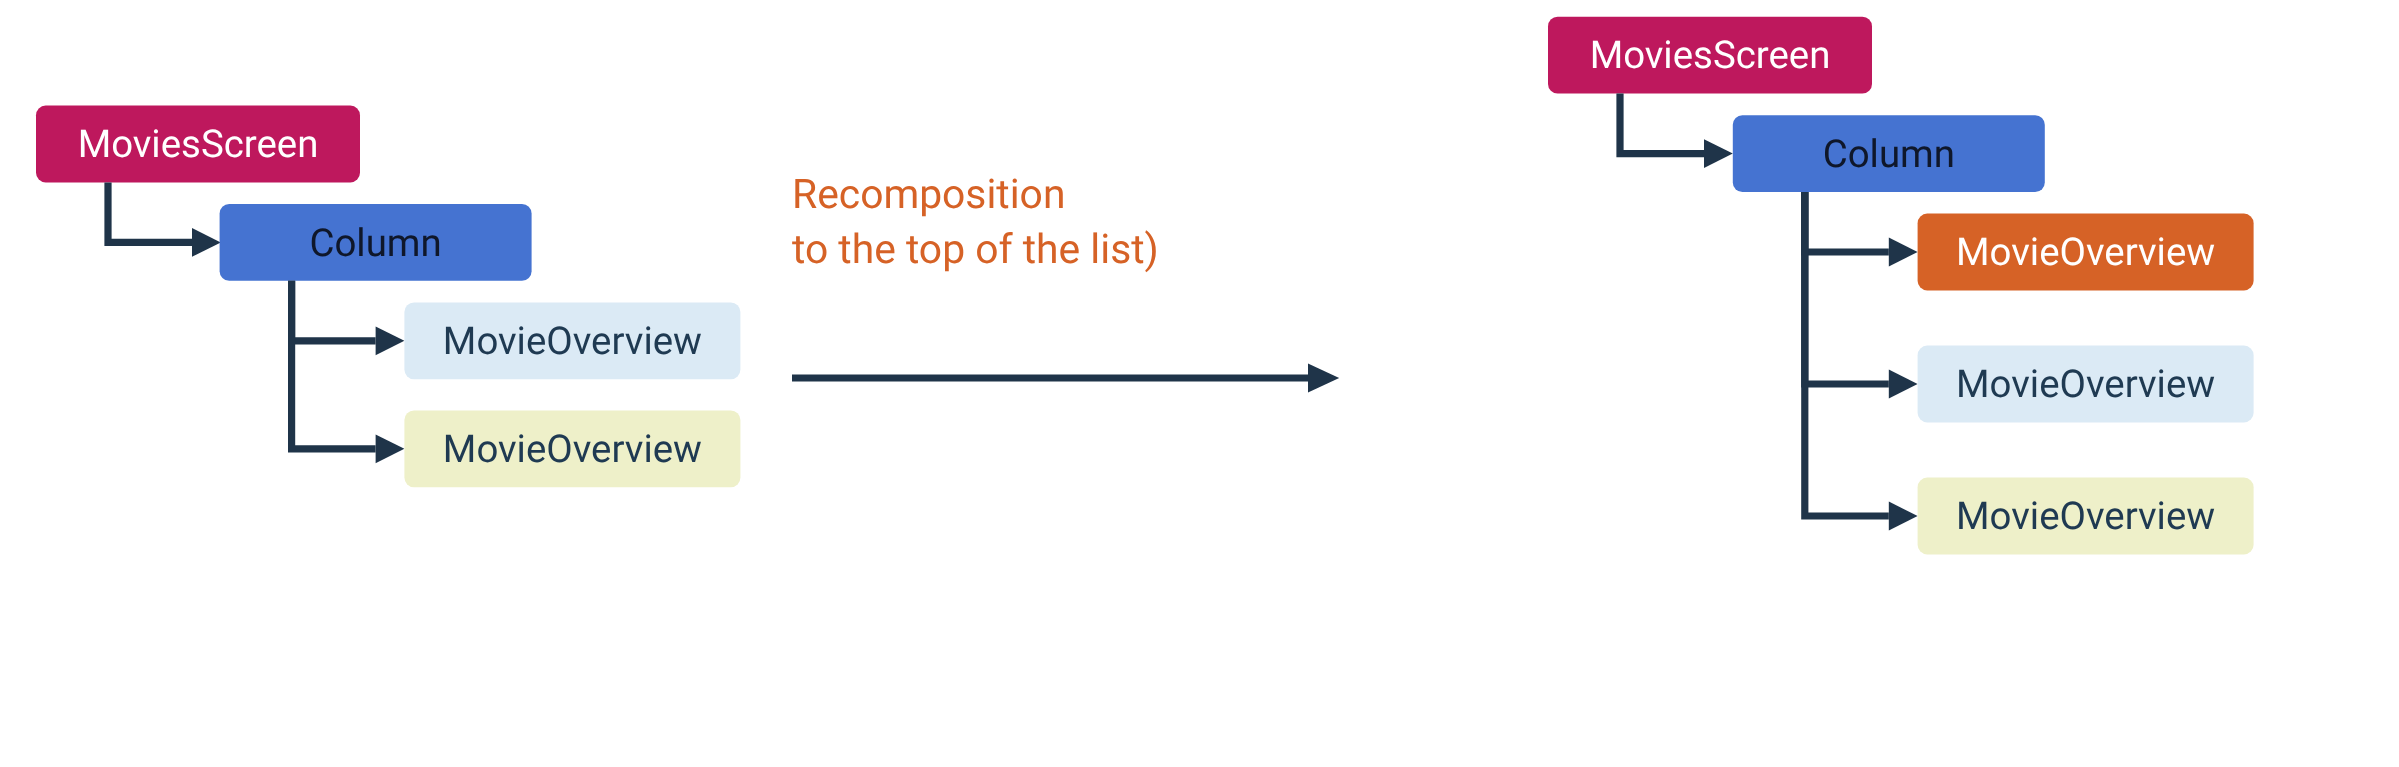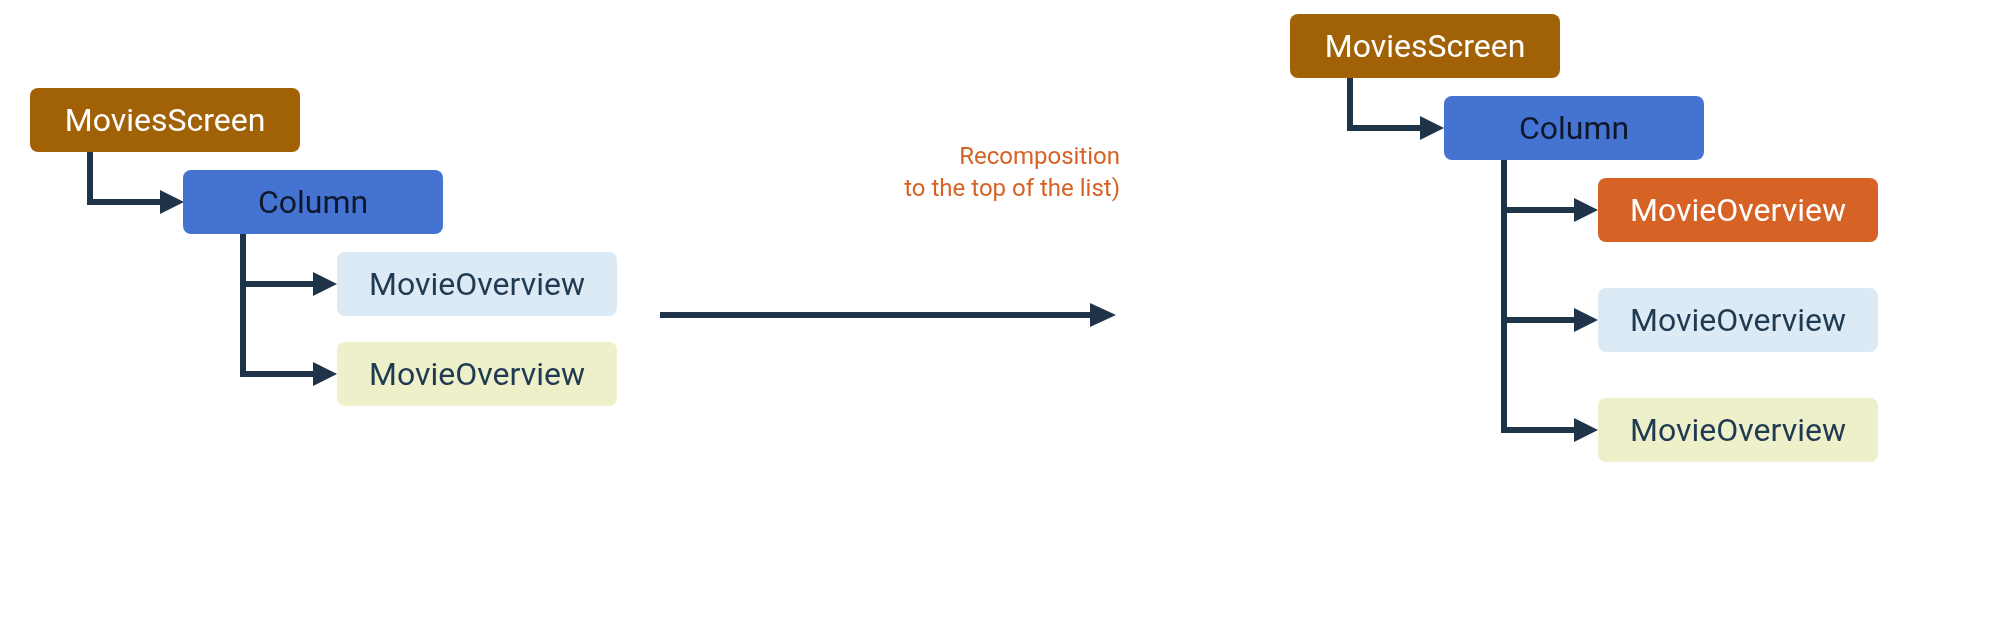--- a/index.html
+++ b/index.html
@@ -14,31 +14,31 @@
   .node {
     position: absolute;
     border-radius: 8px;
     display: flex;
     align-items: center;
     justify-content: center;
     font-size: 32px;
     font-weight: 400;
     padding: 10px 28px;
   }
-  .green { background: #a16207; color: #fff; }
+  .green { background: #be185d; color: #fff; }
   .blue  { background: #4573d1; color: #0f172a; }
   .lightblue { background: #dbeaf5; color: #1f3a52; }
   .lightyellow { background: #eef0c9; color: #1f3a52; }
   .orange { background: #d66226; color: #fff; }
 
   .caption {
     position: absolute;
     color: #d66226;
-    font-size: 24px;
-    text-align: right;
+    font-size: 34px;
+    text-align: left;
     line-height: 1.35;
     width: 460px;
   }
 
   svg.connector {
     position: absolute;
     overflow: visible;
     pointer-events: none;
   }
   .stroke { stroke: #1f3449; stroke-width: 6; fill: none; }

